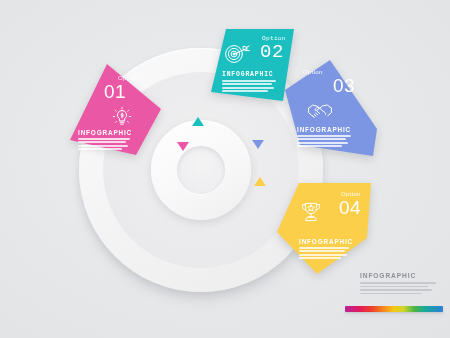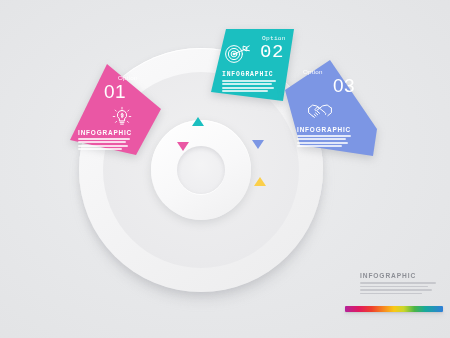--- a/index.html
+++ b/index.html
@@ -157,20 +157,44 @@
       <span class="cap" style="left:14px;top:68px;">INFOGRAPHIC</span>
       <span class="body" style="left:14px;top:77px;">
         <i style="width:54px"></i>
           <i style="width:49px"></i>
           <i style="width:51px"></i>
           <i style="width:45px"></i>
       </span>
     </div>
   </div>
 
+  <div class="petal" style="left:271px;top:178px;width:108px;height:100px;">
+    <svg class="shape" viewBox="0 0 108 100">
+      <path d="M28 5 L100 5 L96 60 L46 96 L6 54 Z" fill="#fbcf4a"></path>
+    </svg>
+    <div class="content">
+      <span class="lbl" style="left:70px;top:12px;color:#fff;">Option</span>
+      <span class="num" style="left:68px;top:20px;">04</span>
+      <span class="ico" style="left:28px;top:22px;">
+        <svg width="24" height="24" viewBox="0 0 24 24" fill="none" stroke="#fff" stroke-width="1" stroke-linecap="round" stroke-linejoin="round">
+          <path d="M6.6 3.4h10.8v4.9a5.4 5.4 0 0 1-10.8 0z"></path>
+          <path d="M6.6 4.6H3.4v1.8c0 2 1.4 3.4 3.2 3.6M17.4 4.6h3.2v1.8c0 2-1.4 3.4-3.2 3.6"></path>
+          <path d="M12 13.7v3.3M9 17h6M7 20.6h10v-1.4c0-1.2-.9-2.2-2.1-2.2H9.1c-1.2 0-2.1 1-2.1 2.2z"></path>
+          <path d="M12 4.9l1 2 2.2.3-1.6 1.5.4 2.2-2-1-2 1 .4-2.2-1.6-1.5 2.2-.3z"></path>
+        </svg>
+      </span>
+      <span class="cap" style="left:28px;top:60px;">INFOGRAPHIC</span>
+      <span class="body" style="left:28px;top:69px;">
+        <i style="width:50px"></i>
+          <i style="width:46px"></i>
+          <i style="width:48px"></i>
+          <i style="width:42px"></i>
+      </span>
+    </div>
+  </div>
 
   <div class="tri up" style="left:192px;top:117px;border-bottom:9px solid #1bbfc0;"></div>
   <div class="tri down" style="left:177px;top:142px;border-top:9px solid #ea57a4;"></div>
   <div class="tri down" style="left:252px;top:140px;border-top:9px solid #7c96e4;"></div>
   <div class="tri up" style="left:254px;top:177px;border-bottom:9px solid #fbcf4a;"></div>
 
   <div class="footer">
     <div class="ftitle">INFOGRAPHIC</div>
     <div class="fbody">
       <i style="width:76px"></i>

